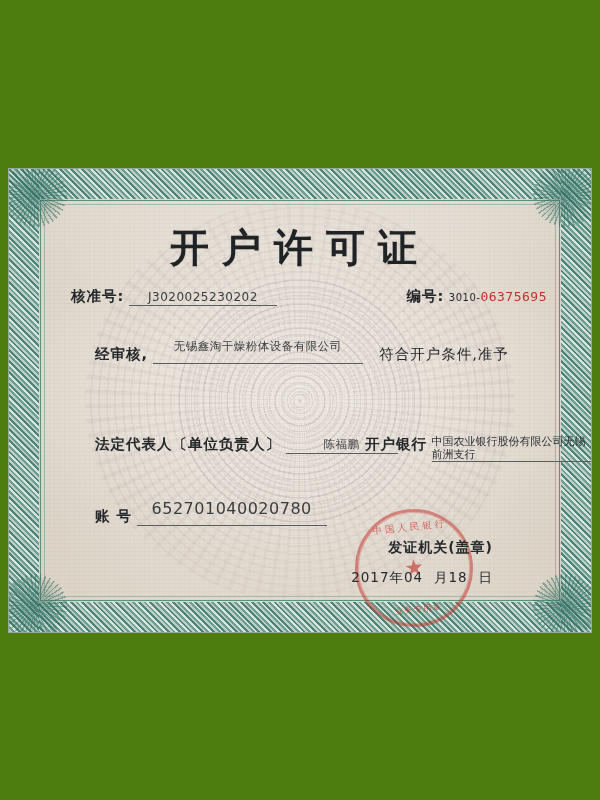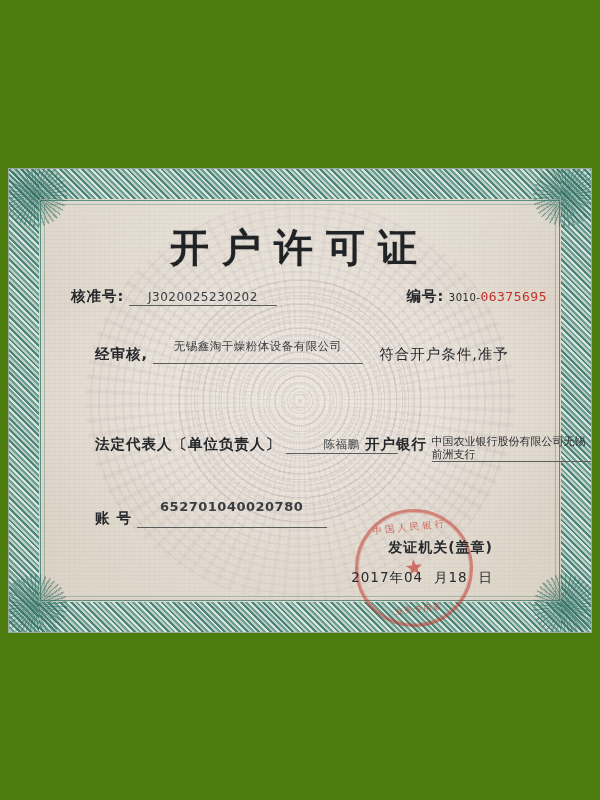--- a/index.html
+++ b/index.html
@@ -210,21 +210,21 @@
     white-space: normal;
     font-size: 11px;
     line-height: 13px;
     vertical-align: top;
     border-bottom: 1px solid #5a5d5a;
     color: #2c2f33;
   }
 
   
   .r-line5 { left: 30px; top: 290px; }
-  .r-line5 .under { min-width: 190px; font-size: 13px; padding-bottom: 13px; font-weight: bold; }
+  .r-line5 .under { min-width: 190px; font-size: 16px; padding-bottom: 7px; }
 
   
   .r-issuer { position: absolute; right: 58px; top: 330px; font-size: 14px; font-weight: bold; letter-spacing: 1px; }
   .r-date { position: absolute; right: 58px; top: 360px; font-size: 13.5px; letter-spacing: 1px; }
   .r-date .dv { display: inline-block; min-width: 30px; text-align: left; }
 
   
   .seal {
     position: absolute;
     right: 78px;

